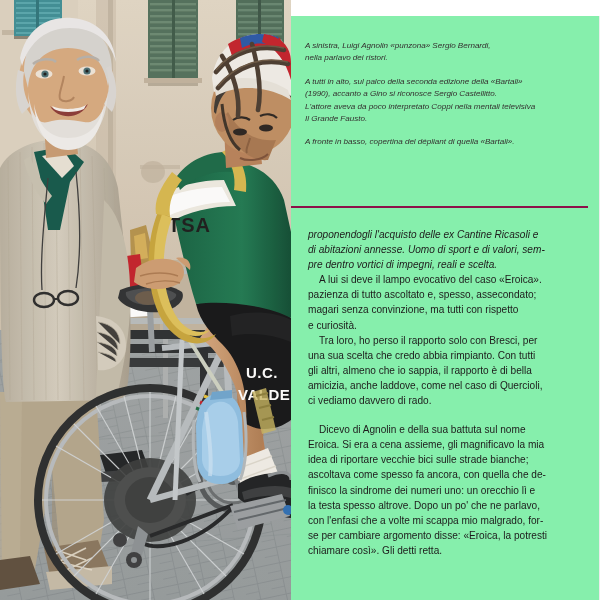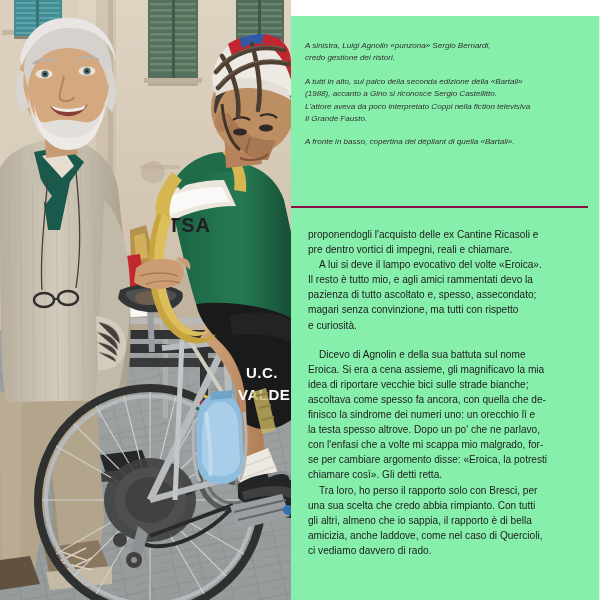--- a/index.html
+++ b/index.html
@@ -83,21 +83,21 @@
     width: 238px;
     font-size: 10.1px;
     line-height: 15.1px;
     color: #1d1b1b;
     text-align: justify;
   }
   #body-block .b-para {
     margin: 0;
     text-indent: 11px;
   }
-  #body-block .b-para.noindent { text-indent: 0; }
+  #body-block .b-para.noindent { text-indent: 0; font-style: italic; }
   #body-block .b-para.gap-before { margin-top: 14px; }
   #body-block .b-line {
     display: block;
     white-space: nowrap;
     text-indent: 0;
   }
   #body-block .b-line.indent { padding-left: 11px; }
   #body-block .b-line.just {
     display: flex;
     justify-content: space-between;
@@ -490,71 +490,73 @@
   </div>
 
   <div id="right-page">
 
     <div class="page-trim"></div>
 
     <div id="caption-block">
 
       <p class="cap-para">
         <span class="cap-line">A sinistra, Luigi Agnolin «punzona» Sergio Bernardi,</span>
-        <span class="cap-line">credo gestione dei ristori.</span>
+        <span class="cap-line">nella parlavo dei ristori.</span>
       </p>
 
       <p class="cap-para">
         <span class="cap-line">A tutti in alto, sul palco della seconda edizione della «Bartali»</span>
-        <span class="cap-line">(1988), accanto a Gino si riconosce Sergio Castellitto.</span>
-        <span class="cap-line">L'attore aveva da poco interpretato Coppi nella fiction televisiva</span>
+        <span class="cap-line">(1990), accanto a Gino si riconosce Sergio Castellitto.</span>
+        <span class="cap-line">L'attore aveva da poco interpretato Coppi nella mentali televisiva</span>
         <span class="cap-line roman">Il Grande Fausto.</span>
       </p>
 
       <p class="cap-para">
         <span class="cap-line">A fronte in basso, copertina del dépliant di quella «Bartali».</span>
       </p>
 
     </div>
 
     <div class="divider"></div>
 
     <div id="body-block">
 
       <p class="b-para noindent">
         <span class="b-line just">
             <span>proponendogli l'acquisto delle ex Cantine Ricasoli e</span>
           </span>
-        <span class="b-line">pre dentro vortici di impegni, reali e chiamare.</span>
+        <span class="b-line just">
+            <span>di abitazioni annesse. Uomo di sport e di valori, sem-</span>
+          </span>
+        <span class="b-line">pre dentro vortici di impegni, reali e scelta.</span>
       </p>
 
       <p class="b-para">
-        <span class="b-line indent">A lui si deve il lampo evocativo del volte «Eroica».</span>
-        <span class="b-line">Il resto è tutto mio, e agli amici rammentati devo la</span>
+        <span class="b-line indent">A lui si deve il lampo evocativo del caso «Eroica».</span>
         <span class="b-line">pazienza di tutto ascoltato e, spesso, assecondato;</span>
         <span class="b-line">magari senza convinzione, ma tutti con rispetto</span>
         <span class="b-line">e curiosità.</span>
+      </p>
+
+      <p class="b-para">
+        <span class="b-line indent">Tra loro, ho perso il rapporto solo con Bresci, per</span>
+        <span class="b-line">una sua scelta che credo abbia rimpianto. Con tutti</span>
+        <span class="b-line">gli altri, almeno che io sappia, il rapporto è di bella</span>
+        <span class="b-line">amicizia, anche laddove, come nel caso di Quercioli,</span>
+        <span class="b-line">ci vediamo davvero di rado.</span>
       </p>
 
       <p class="b-para gap-before">
         <span class="b-line indent">Dicevo di Agnolin e della sua battuta sul nome</span>
         <span class="b-line">Eroica. Si era a cena assieme, gli magnificavo la mia</span>
         <span class="b-line">idea di riportare vecchie bici sulle strade bianche;</span>
         <span class="b-line">ascoltava come spesso fa ancora, con quella che de-</span>
         <span class="b-line">finisco la sindrome dei numeri uno: un orecchio lì e</span>
         <span class="b-line">la testa spesso altrove. Dopo un po' che ne parlavo,</span>
         <span class="b-line">con l'enfasi che a volte mi scappa mio malgrado, for-</span>
         <span class="b-line">se per cambiare argomento disse: «Eroica, la potresti</span>
         <span class="b-line">chiamare così». Gli detti retta.</span>
       </p>
 
-      <p class="b-para">
-        <span class="b-line indent">Tra loro, ho perso il rapporto solo con Bresci, per</span>
-        <span class="b-line">una sua scelta che credo abbia rimpianto. Con tutti</span>
-        <span class="b-line">gli altri, almeno che io sappia, il rapporto è di bella</span>
-        <span class="b-line">amicizia, anche laddove, come nel caso di Quercioli,</span>
-        <span class="b-line">ci vediamo davvero di rado.</span>
-      </p>
-
     </div>
 
   </div>
 </div>
 
 </body></html>

